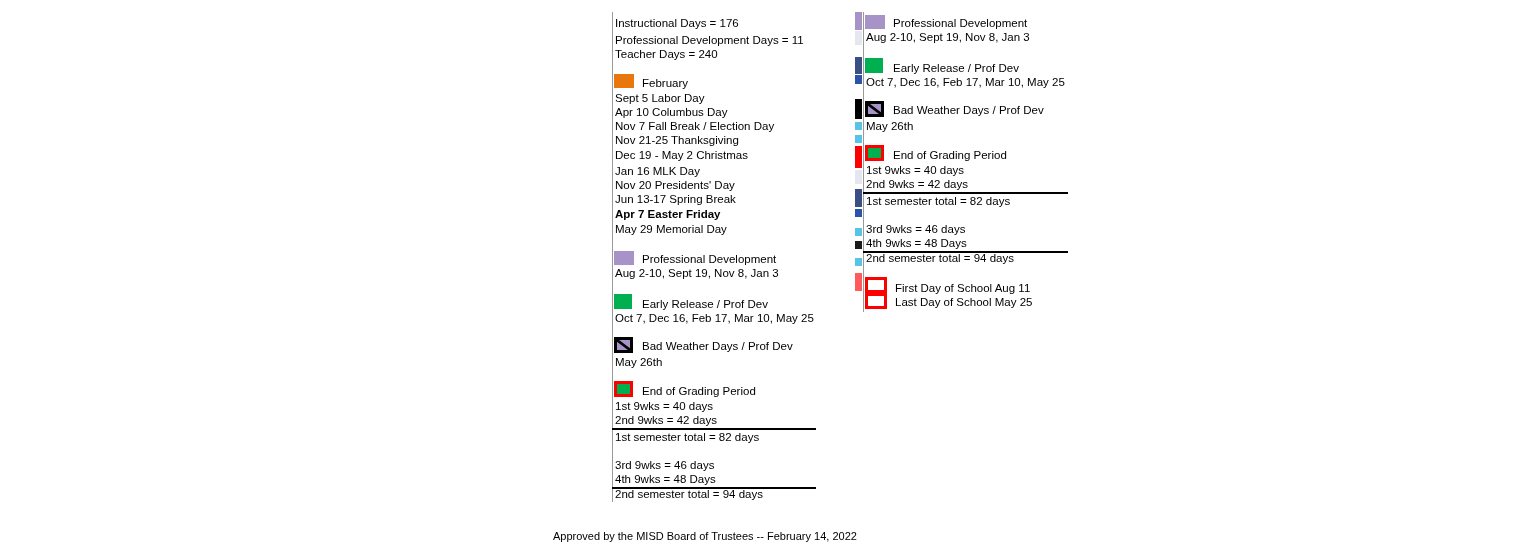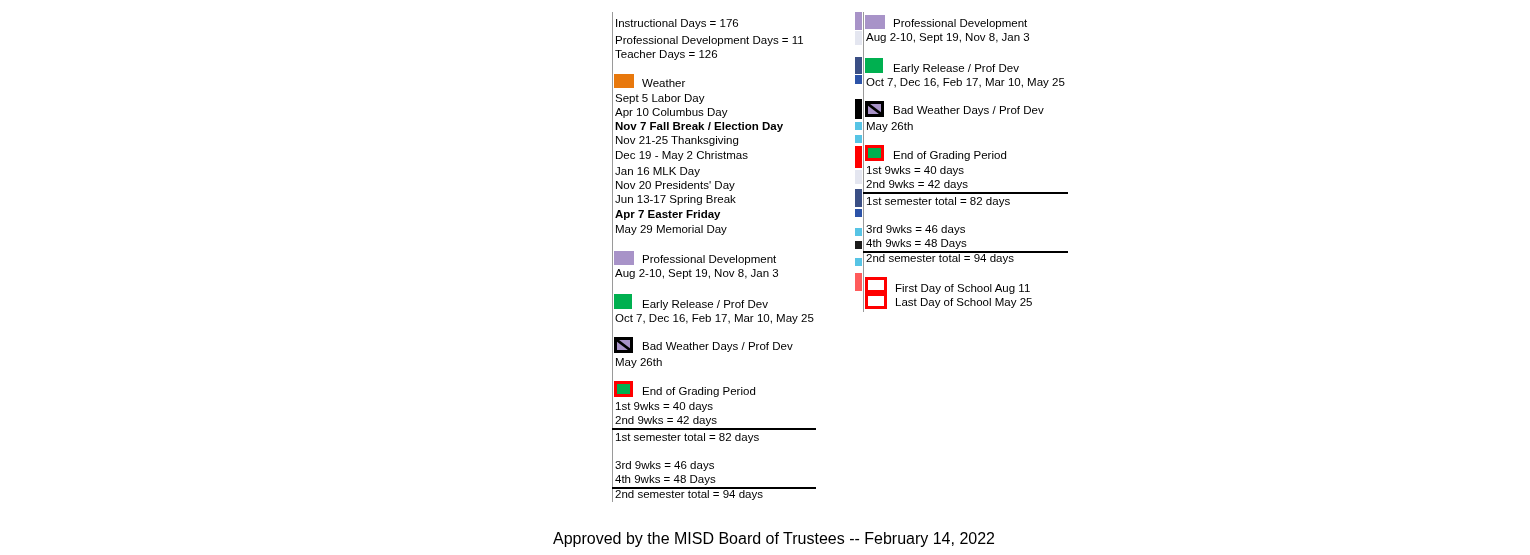--- a/index.html
+++ b/index.html
@@ -86,41 +86,41 @@
   .frag {
     position: absolute;
     box-sizing: border-box;
   }
 
   
   #approval-footer {
     position: absolute;
     left: 553px;
     top: 530px;
-    font-size: 16px;
+    font-size: 11px;
     white-space: nowrap;
   }
 </style>
 </head>
 <body>
 
 <div class="legend-col" id="legend-col-left">
 
   <div class="col-rule"></div>
 
   <div class="ltext" style="top:16px;">Instructional Days = 176</div>
   <div class="ltext" style="top:33px;">Professional Development Days = 11</div>
-  <div class="ltext" style="top:47px;">Teacher Days = 126</div>
+  <div class="ltext" style="top:47px;">Teacher Days = 240</div>
 
   <div class="sw sw-holiday" style="top:74px; left:2px;"></div>
-  <div class="ltext" style="top:76px; left:30px;">Weather</div>
+  <div class="ltext" style="top:76px; left:30px;">February</div>
 
   <div class="ltext" style="top:91px;">Sept 5 Labor Day</div>
   <div class="ltext" style="top:105px;">Apr 10 Columbus Day</div>
-  <div class="ltext" style="top:119px;font-weight:bold;">Nov 7 Fall Break / Election Day</div>
+  <div class="ltext" style="top:119px;">Nov 7 Fall Break / Election Day</div>
   <div class="ltext" style="top:133px;">Nov 21-25 Thanksgiving</div>
   <div class="ltext" style="top:148px;">Dec 19 - May 2 Christmas</div>
   <div class="ltext" style="top:164px;">Jan 16 MLK Day</div>
   <div class="ltext" style="top:178px;">Nov 20 Presidents' Day</div>
   <div class="ltext" style="top:192px;">Jun 13-17 Spring Break</div>
   <div class="ltext" style="top:207px;font-weight:bold;">Apr 7 Easter Friday</div>
   <div class="ltext" style="top:222px;">May 29 Memorial Day</div>
 
   <div class="sw sw-profdev" style="top:251px; left:2px;"></div>
   <div class="ltext" style="top:252px; left:30px;">Professional Development</div>

